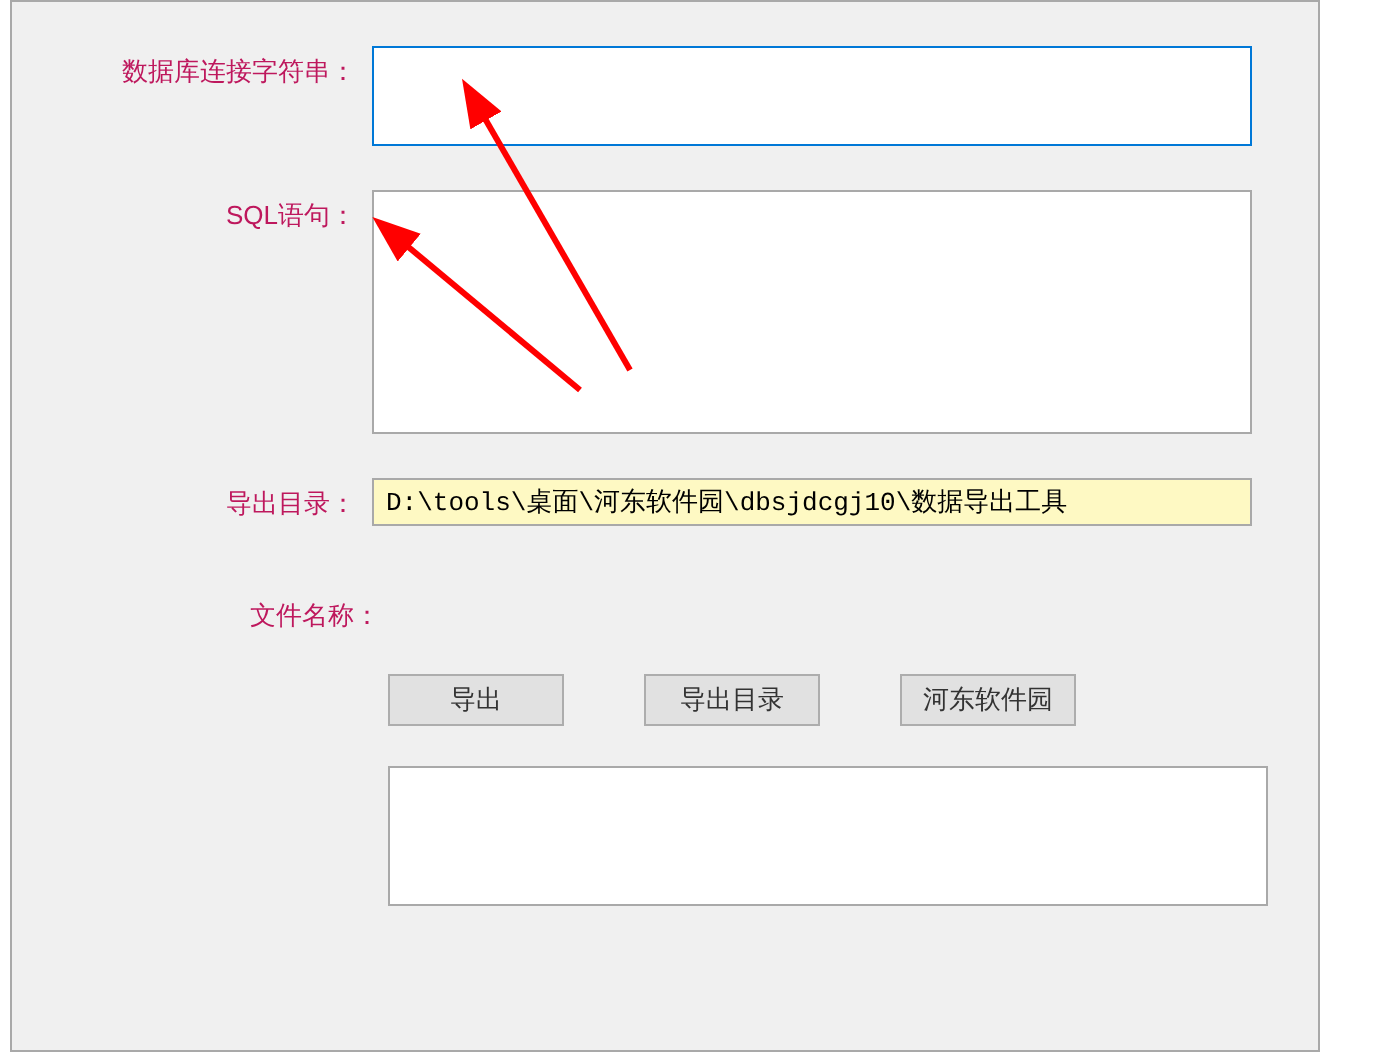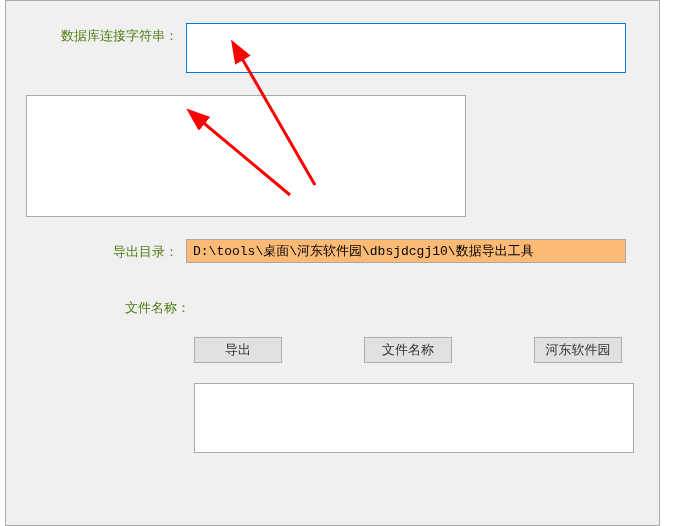--- a/index.html
+++ b/index.html
@@ -25,21 +25,21 @@
       display: flex;
       align-items: flex-start;
       margin-bottom: 22px;
       padding-left: 20px;
     }
     .label {
       width: 160px;
       text-align: right;
       padding-right: 8px;
       padding-top: 4px;
-      color: #4d7c0f;
+      color: #be185d;
       font-size: 13px;
     }
     .input-single {
       width: 440px;
       height: 50px;
       background: #fff;
       border: 1px solid #0078d7;
       outline: none;
       padding: 4px 6px;
       font-family: inherit;
@@ -54,31 +54,31 @@
       outline: none;
       padding: 4px 6px;
       font-family: inherit;
       font-size: 13px;
       resize: none;
       overflow-y: scroll;
     }
     .input-text {
       width: 440px;
       height: 24px;
-      background: #fdba74;
+      background: #fef9c3;
       border: 1px solid #a9a9a9;
       outline: none;
       padding: 2px 6px;
       font-family: "Courier New", SimSun, monospace;
       font-size: 13px;
     }
     .button-row {
       display: flex;
       padding-left: 188px;
-      gap: 82px;
+      gap: 40px;
       margin-bottom: 20px;
     }
     .btn {
       width: 88px;
       height: 26px;
       background: #e1e1e1;
       border: 1px solid #adadad;
       font-family: inherit;
       font-size: 13px;
       cursor: pointer;
@@ -108,35 +108,36 @@
 <body>
 
 <div class="panel">
 
   <div class="form-row">
     <div class="label">数据库连接字符串：</div>
     <textarea class="input-single" style=""></textarea>
   </div>
 
   <div class="form-row">
+    <div class="label">SQL语句：</div>
     <textarea class="textarea-sql" style=""></textarea>
   </div>
 
   <div class="form-row" style="margin-bottom:32px;">
     <div class="label">导出目录：</div>
     <input class="input-text" type="text" value="D:\tools\桌面\河东软件园\dbsjdcgj10\数据导出工具" style="">
   </div>
 
   <div class="form-row" style="margin-bottom:20px;padding-left:32px;">
     <div class="label">文件名称：</div>
   </div>
 
   <div class="button-row">
     <button class="btn">导出</button>
-    <button class="btn">文件名称</button>
+    <button class="btn">导出目录</button>
     <button class="btn">河东软件园</button>
   </div>
 
   <textarea class="log-area" readonly="" style=""></textarea>
 
 </div>
 
 <svg class="arrow" style="left:185px; top:35px;" width="170" height="170">
   <defs>
     <marker id="ah1" markerWidth="10" markerHeight="10" refX="2" refY="3" orient="auto">

